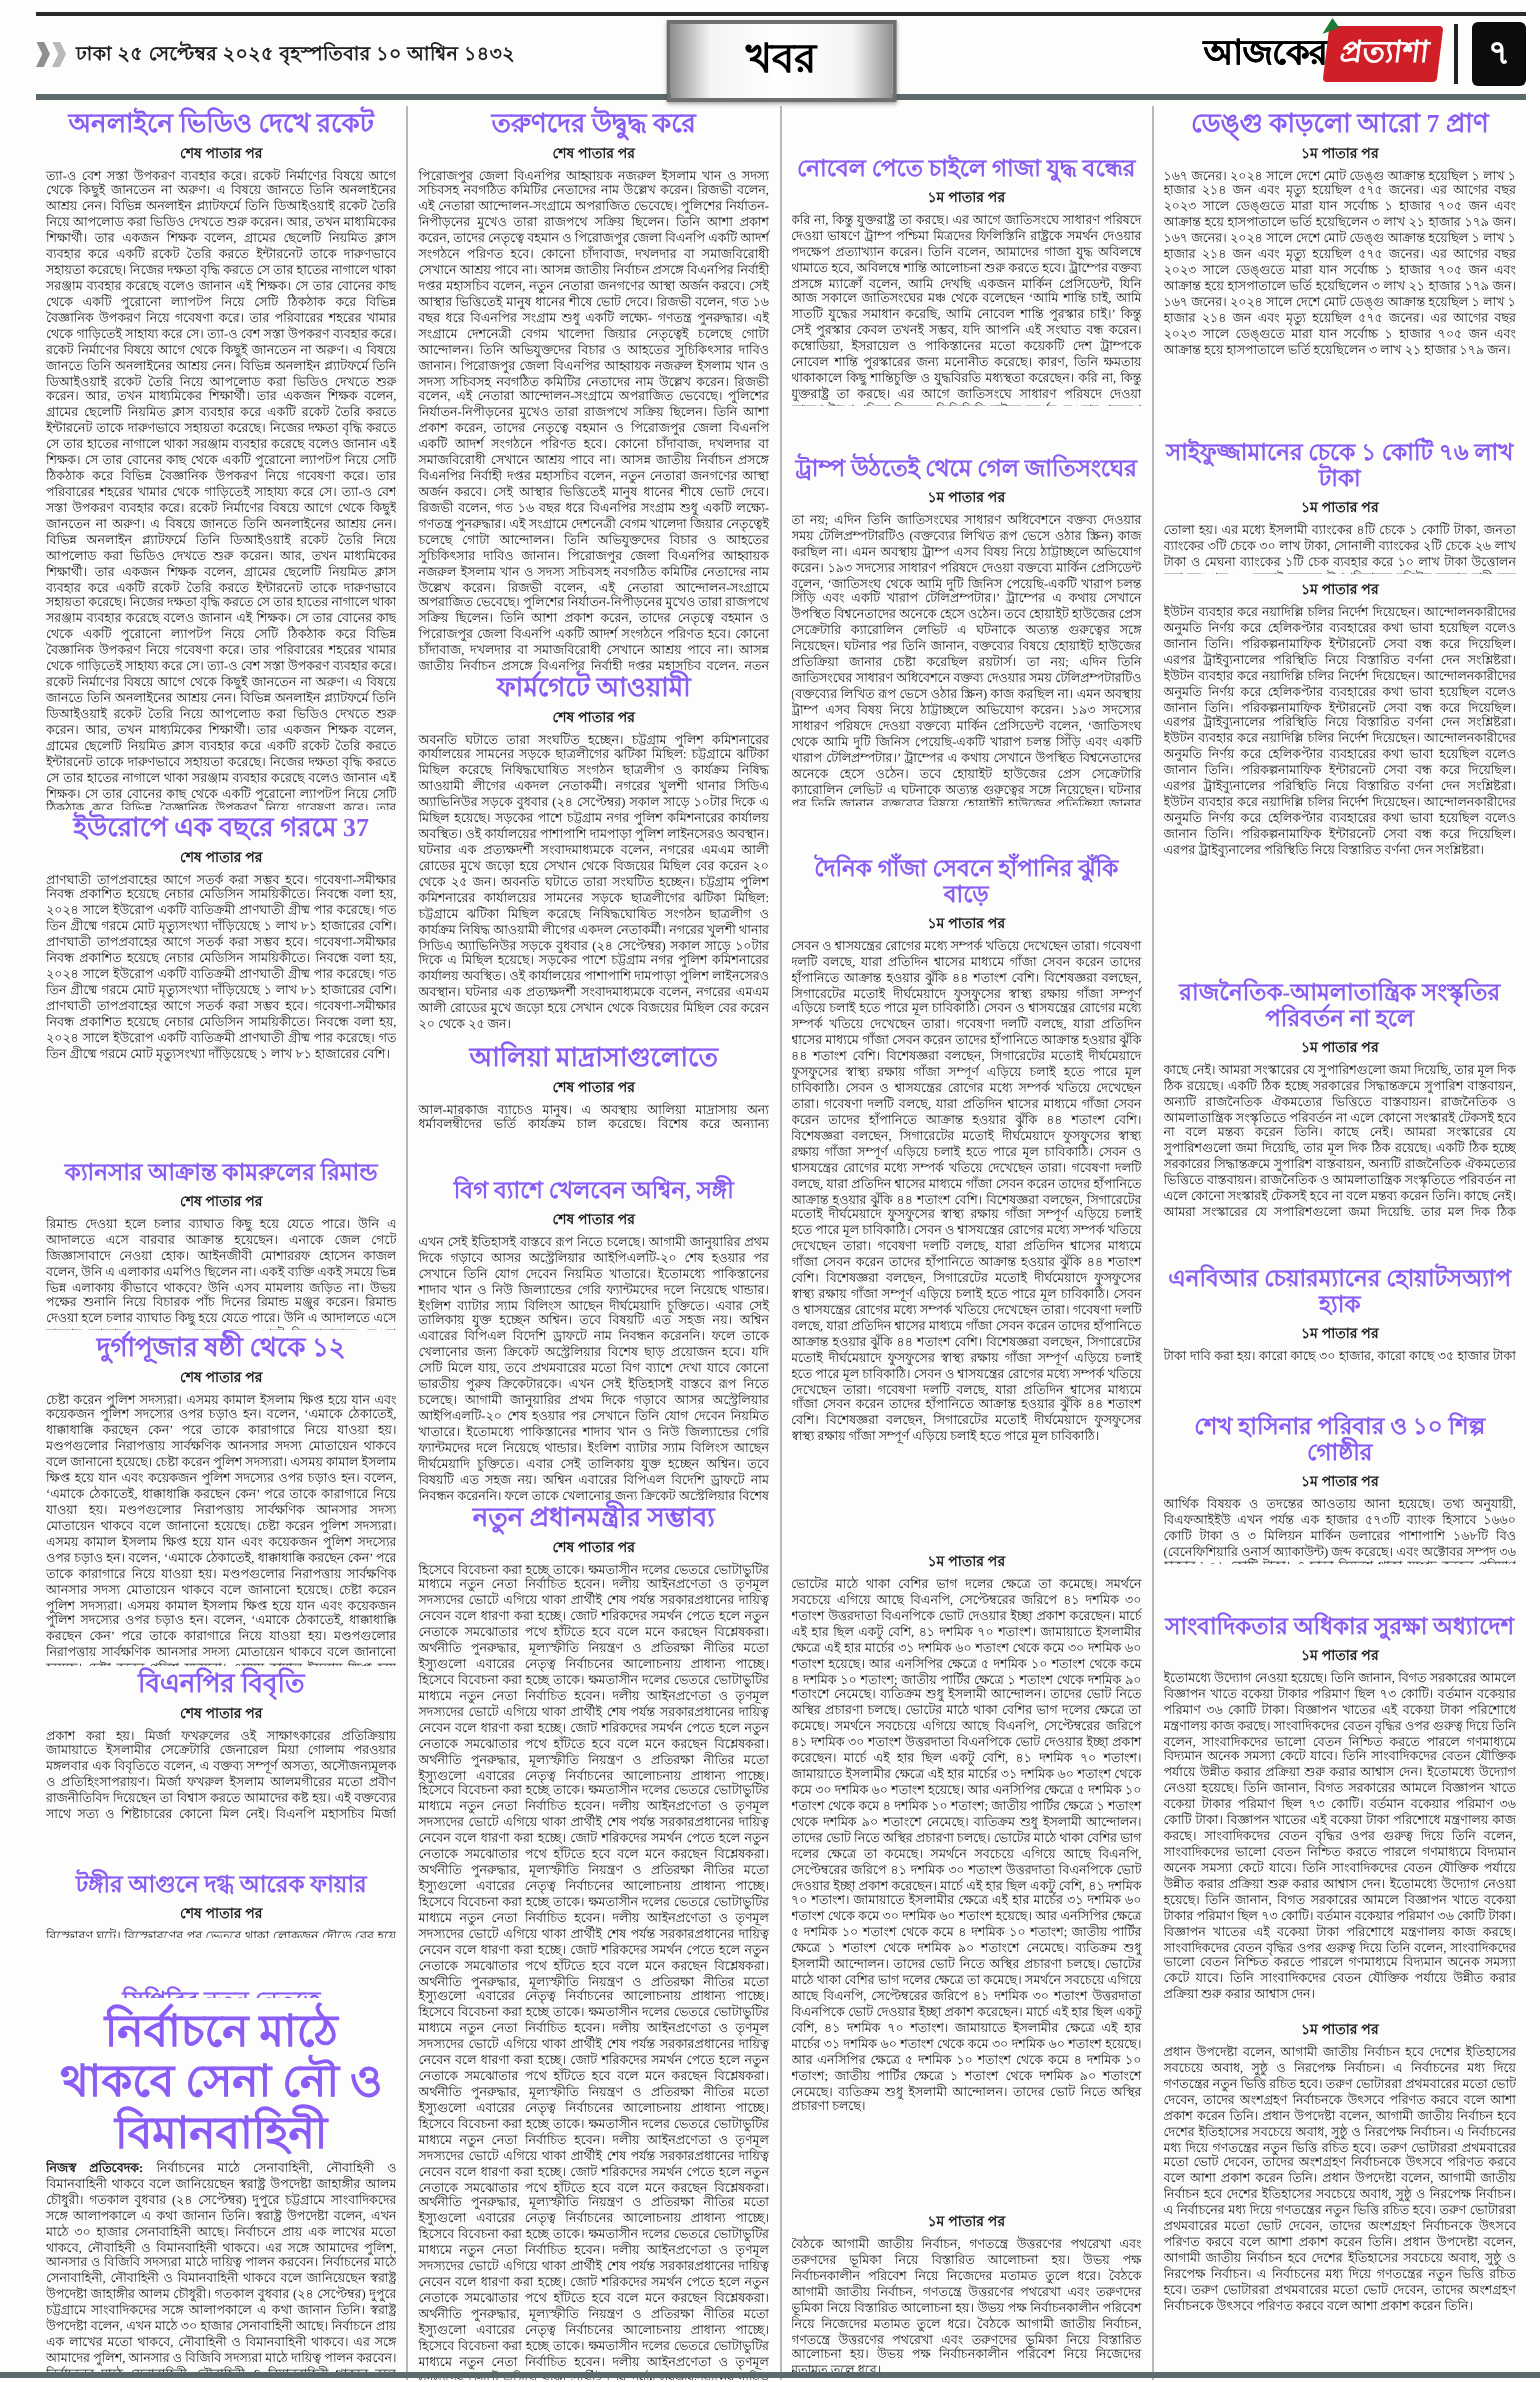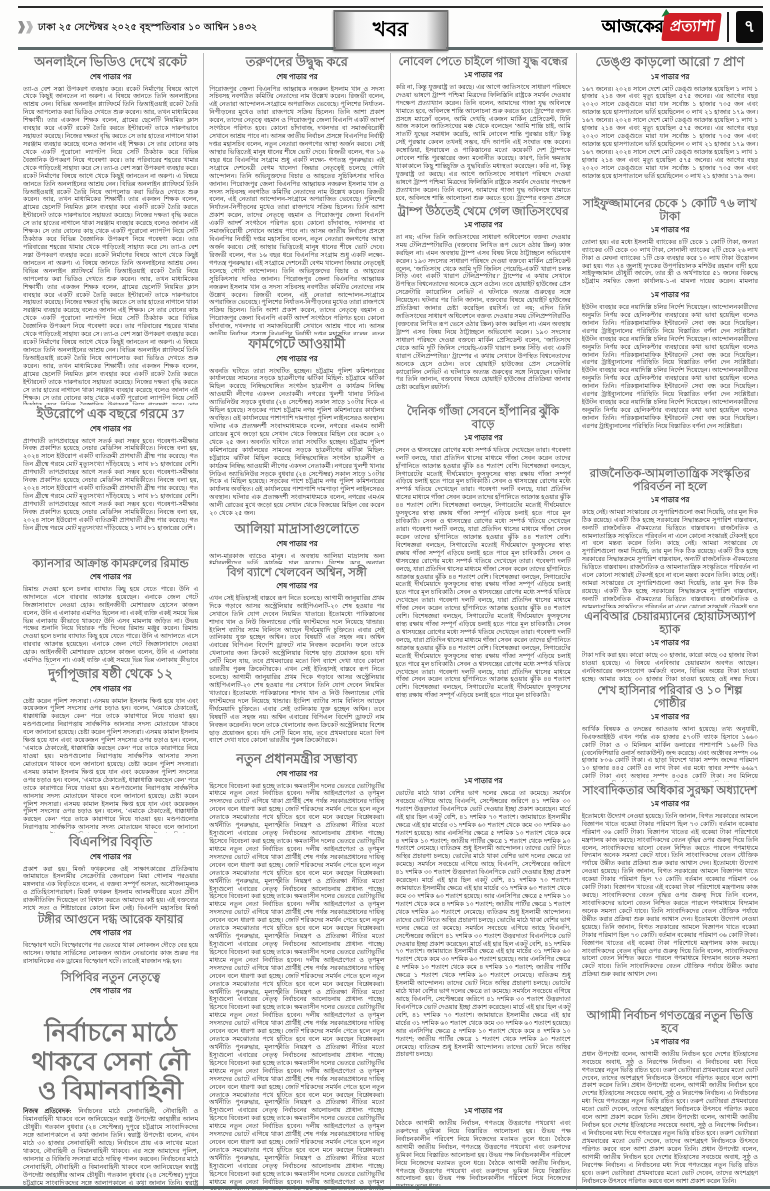--- a/index.html
+++ b/index.html
@@ -32,23 +32,23 @@
   .vsep{width:2px;height:30px;background:#222;}
   .pagenum-box{width:27px;height:32px;background:#0c0c0c;border-radius:3px;
     display:flex;align-items:center;justify-content:center;color:#fff;font-size:17px;font-weight:bold;}
   .rule-bottom{height:3px;background:#5d6a6b;margin-top:1px;}
   
   .cols{display:flex;margin-top:3px;height:1137px;overflow:hidden;}
   .col{flex:0 0 25%;box-sizing:border-box;padding:0 5px;border-right:1px solid #b9b9b9;overflow:hidden;}
   .col:last-child{border-right:none;}
   .story{overflow:hidden;box-sizing:border-box;padding-top:2px;}
   .hl{margin:0 0 1px 0;text-align:center;font-weight:bold;font-size:13px;line-height:1.12;
-      font-family:"Liberation Serif","DejaVu Serif",serif;color:#737373;}
-  .hl-sm{font-size:11.5px;}
-  .hl-big{font-size:25px;line-height:1.15;margin:18px 0 2px 0;}
+      font-family:"Liberation Serif","DejaVu Serif",serif;color:#8b5cf6;}
+  .hl-sm{font-size:11.5px;margin-top:24px;}
+  .hl-big{font-size:22px;line-height:1.15;margin:2px 0 2px 0;}
   .cont{text-align:center;font-size:7px;font-weight:bold;margin:0 0 2px 0;color:#222;}
   .body{margin:0;font-size:6.3px;line-height:1.26;text-align:justify;color:#1b1b1b;
         font-family:"Liberation Serif","DejaVu Serif",serif;}
   .byline{font-weight:bold;}
   .page-bottom-rule{position:absolute;left:0;right:0;bottom:2px;height:3px;background:#5d6a6b;}
 </style>
 </head>
 <body>
 
 <div class="page">
@@ -205,21 +205,20 @@
         <h2 class="hl hl-sm">শেখ হাসিনার পরিবার ও ১০ শিল্প গোষ্ঠীর</h2>
         <div class="cont">১ম পাতার পর</div>
         <p class="body">আর্থিক বিষয়ক ও তদন্তের আওতায় আনা হয়েছে। তথ্য অনুযায়ী, বিএফআইইউ এখন পর্যন্ত এক হাজার ৫৭৩টি ব্যাংক হিসাবে ১৬৬০ কোটি টাকা ও ৩ মিলিয়ন মার্কিন ডলারের পাশাপাশি ১৬৮টি বিও (বেনেফিশিয়ারি ওনার্স অ্যাকাউন্ট) জব্দ করেছে। এবং অক্টোবর সম্পদ ৩৬ হাজার ৮০৬ কোটি টাকা। এ ছাড়া বিদেশে থাকা সম্পদ জব্দের পরিমাণ ১০ হাজার ৪৪৫ কোটি ৫৪ লাখ টাকা এর মধ্যে স্থাবর সম্পদ ৬৬৯৭ কোটি টাকা এবং অস্থাবর সম্পদ ৪৩৫৪ কোটি টাকা। সব মিলিয়ে আদালতের নির্দেশনায় দেশ-বিদেশে স্থগিত সম্পদের পরিমাণ ৫৭ হাজার ২৬০ কোটি ৫৬ লাখ টাকা।</p>
       </article>
       <article class="story" style="height:225px">
         <h2 class="hl hl-sm">সাংবাদিকতার অধিকার সুরক্ষা অধ্যাদেশ</h2>
         <div class="cont">১ম পাতার পর</div>
         <p class="body">ইতোমধ্যে উদ্যোগ নেওয়া হয়েছে। তিনি জানান, বিগত সরকারের আমলে বিজ্ঞাপন খাতে বকেয়া টাকার পরিমাণ ছিল ৭৩ কোটি। বর্তমান বকেয়ার পরিমাণ ৩৬ কোটি টাকা। বিজ্ঞাপন খাতের এই বকেয়া টাকা পরিশোধে মন্ত্রণালয় কাজ করছে। সাংবাদিকদের বেতন বৃদ্ধির ওপর গুরুত্ব দিয়ে তিনি বলেন, সাংবাদিকদের ভালো বেতন নিশ্চিত করতে পারলে গণমাধ্যমে বিদ্যমান অনেক সমস্যা কেটে যাবে। তিনি সাংবাদিকদের বেতন যৌক্তিক পর্যায়ে উন্নীত করার প্রক্রিয়া শুরু করার আশ্বাস দেন। ইতোমধ্যে উদ্যোগ নেওয়া হয়েছে। তিনি জানান, বিগত সরকারের আমলে বিজ্ঞাপন খাতে বকেয়া টাকার পরিমাণ ছিল ৭৩ কোটি। বর্তমান বকেয়ার পরিমাণ ৩৬ কোটি টাকা। বিজ্ঞাপন খাতের এই বকেয়া টাকা পরিশোধে মন্ত্রণালয় কাজ করছে। সাংবাদিকদের বেতন বৃদ্ধির ওপর গুরুত্ব দিয়ে তিনি বলেন, সাংবাদিকদের ভালো বেতন নিশ্চিত করতে পারলে গণমাধ্যমে বিদ্যমান অনেক সমস্যা কেটে যাবে। তিনি সাংবাদিকদের বেতন যৌক্তিক পর্যায়ে উন্নীত করার প্রক্রিয়া শুরু করার আশ্বাস দেন। ইতোমধ্যে উদ্যোগ নেওয়া হয়েছে। তিনি জানান, বিগত সরকারের আমলে বিজ্ঞাপন খাতে বকেয়া টাকার পরিমাণ ছিল ৭৩ কোটি। বর্তমান বকেয়ার পরিমাণ ৩৬ কোটি টাকা। বিজ্ঞাপন খাতের এই বকেয়া টাকা পরিশোধে মন্ত্রণালয় কাজ করছে। সাংবাদিকদের বেতন বৃদ্ধির ওপর গুরুত্ব দিয়ে তিনি বলেন, সাংবাদিকদের ভালো বেতন নিশ্চিত করতে পারলে গণমাধ্যমে বিদ্যমান অনেক সমস্যা কেটে যাবে। তিনি সাংবাদিকদের বেতন যৌক্তিক পর্যায়ে উন্নীত করার প্রক্রিয়া শুরু করার আশ্বাস দেন।</p>
       </article>
       <article class="story" style="height:183px">
-        <h2 class="hl hl-sm">আগামী নির্বাচন গণতন্ত্রের নতুন ভিত্তি হবে</h2>
         <div class="cont">১ম পাতার পর</div>
         <p class="body">প্রধান উপদেষ্টা বলেন, আগামী জাতীয় নির্বাচন হবে দেশের ইতিহাসের সবচেয়ে অবাধ, সুষ্ঠু ও নিরপেক্ষ নির্বাচন। এ নির্বাচনের মধ্য দিয়ে গণতন্ত্রের নতুন ভিত্তি রচিত হবে। তরুণ ভোটাররা প্রথমবারের মতো ভোট দেবেন, তাদের অংশগ্রহণ নির্বাচনকে উৎসবে পরিণত করবে বলে আশা প্রকাশ করেন তিনি। প্রধান উপদেষ্টা বলেন, আগামী জাতীয় নির্বাচন হবে দেশের ইতিহাসের সবচেয়ে অবাধ, সুষ্ঠু ও নিরপেক্ষ নির্বাচন। এ নির্বাচনের মধ্য দিয়ে গণতন্ত্রের নতুন ভিত্তি রচিত হবে। তরুণ ভোটাররা প্রথমবারের মতো ভোট দেবেন, তাদের অংশগ্রহণ নির্বাচনকে উৎসবে পরিণত করবে বলে আশা প্রকাশ করেন তিনি। প্রধান উপদেষ্টা বলেন, আগামী জাতীয় নির্বাচন হবে দেশের ইতিহাসের সবচেয়ে অবাধ, সুষ্ঠু ও নিরপেক্ষ নির্বাচন। এ নির্বাচনের মধ্য দিয়ে গণতন্ত্রের নতুন ভিত্তি রচিত হবে। তরুণ ভোটাররা প্রথমবারের মতো ভোট দেবেন, তাদের অংশগ্রহণ নির্বাচনকে উৎসবে পরিণত করবে বলে আশা প্রকাশ করেন তিনি। প্রধান উপদেষ্টা বলেন, আগামী জাতীয় নির্বাচন হবে দেশের ইতিহাসের সবচেয়ে অবাধ, সুষ্ঠু ও নিরপেক্ষ নির্বাচন। এ নির্বাচনের মধ্য দিয়ে গণতন্ত্রের নতুন ভিত্তি রচিত হবে। তরুণ ভোটাররা প্রথমবারের মতো ভোট দেবেন, তাদের অংশগ্রহণ নির্বাচনকে উৎসবে পরিণত করবে বলে আশা প্রকাশ করেন তিনি।</p>
       </article>
     </div>
 
   </div>
 
   <div class="page-bottom-rule"></div>
 </div>
 

